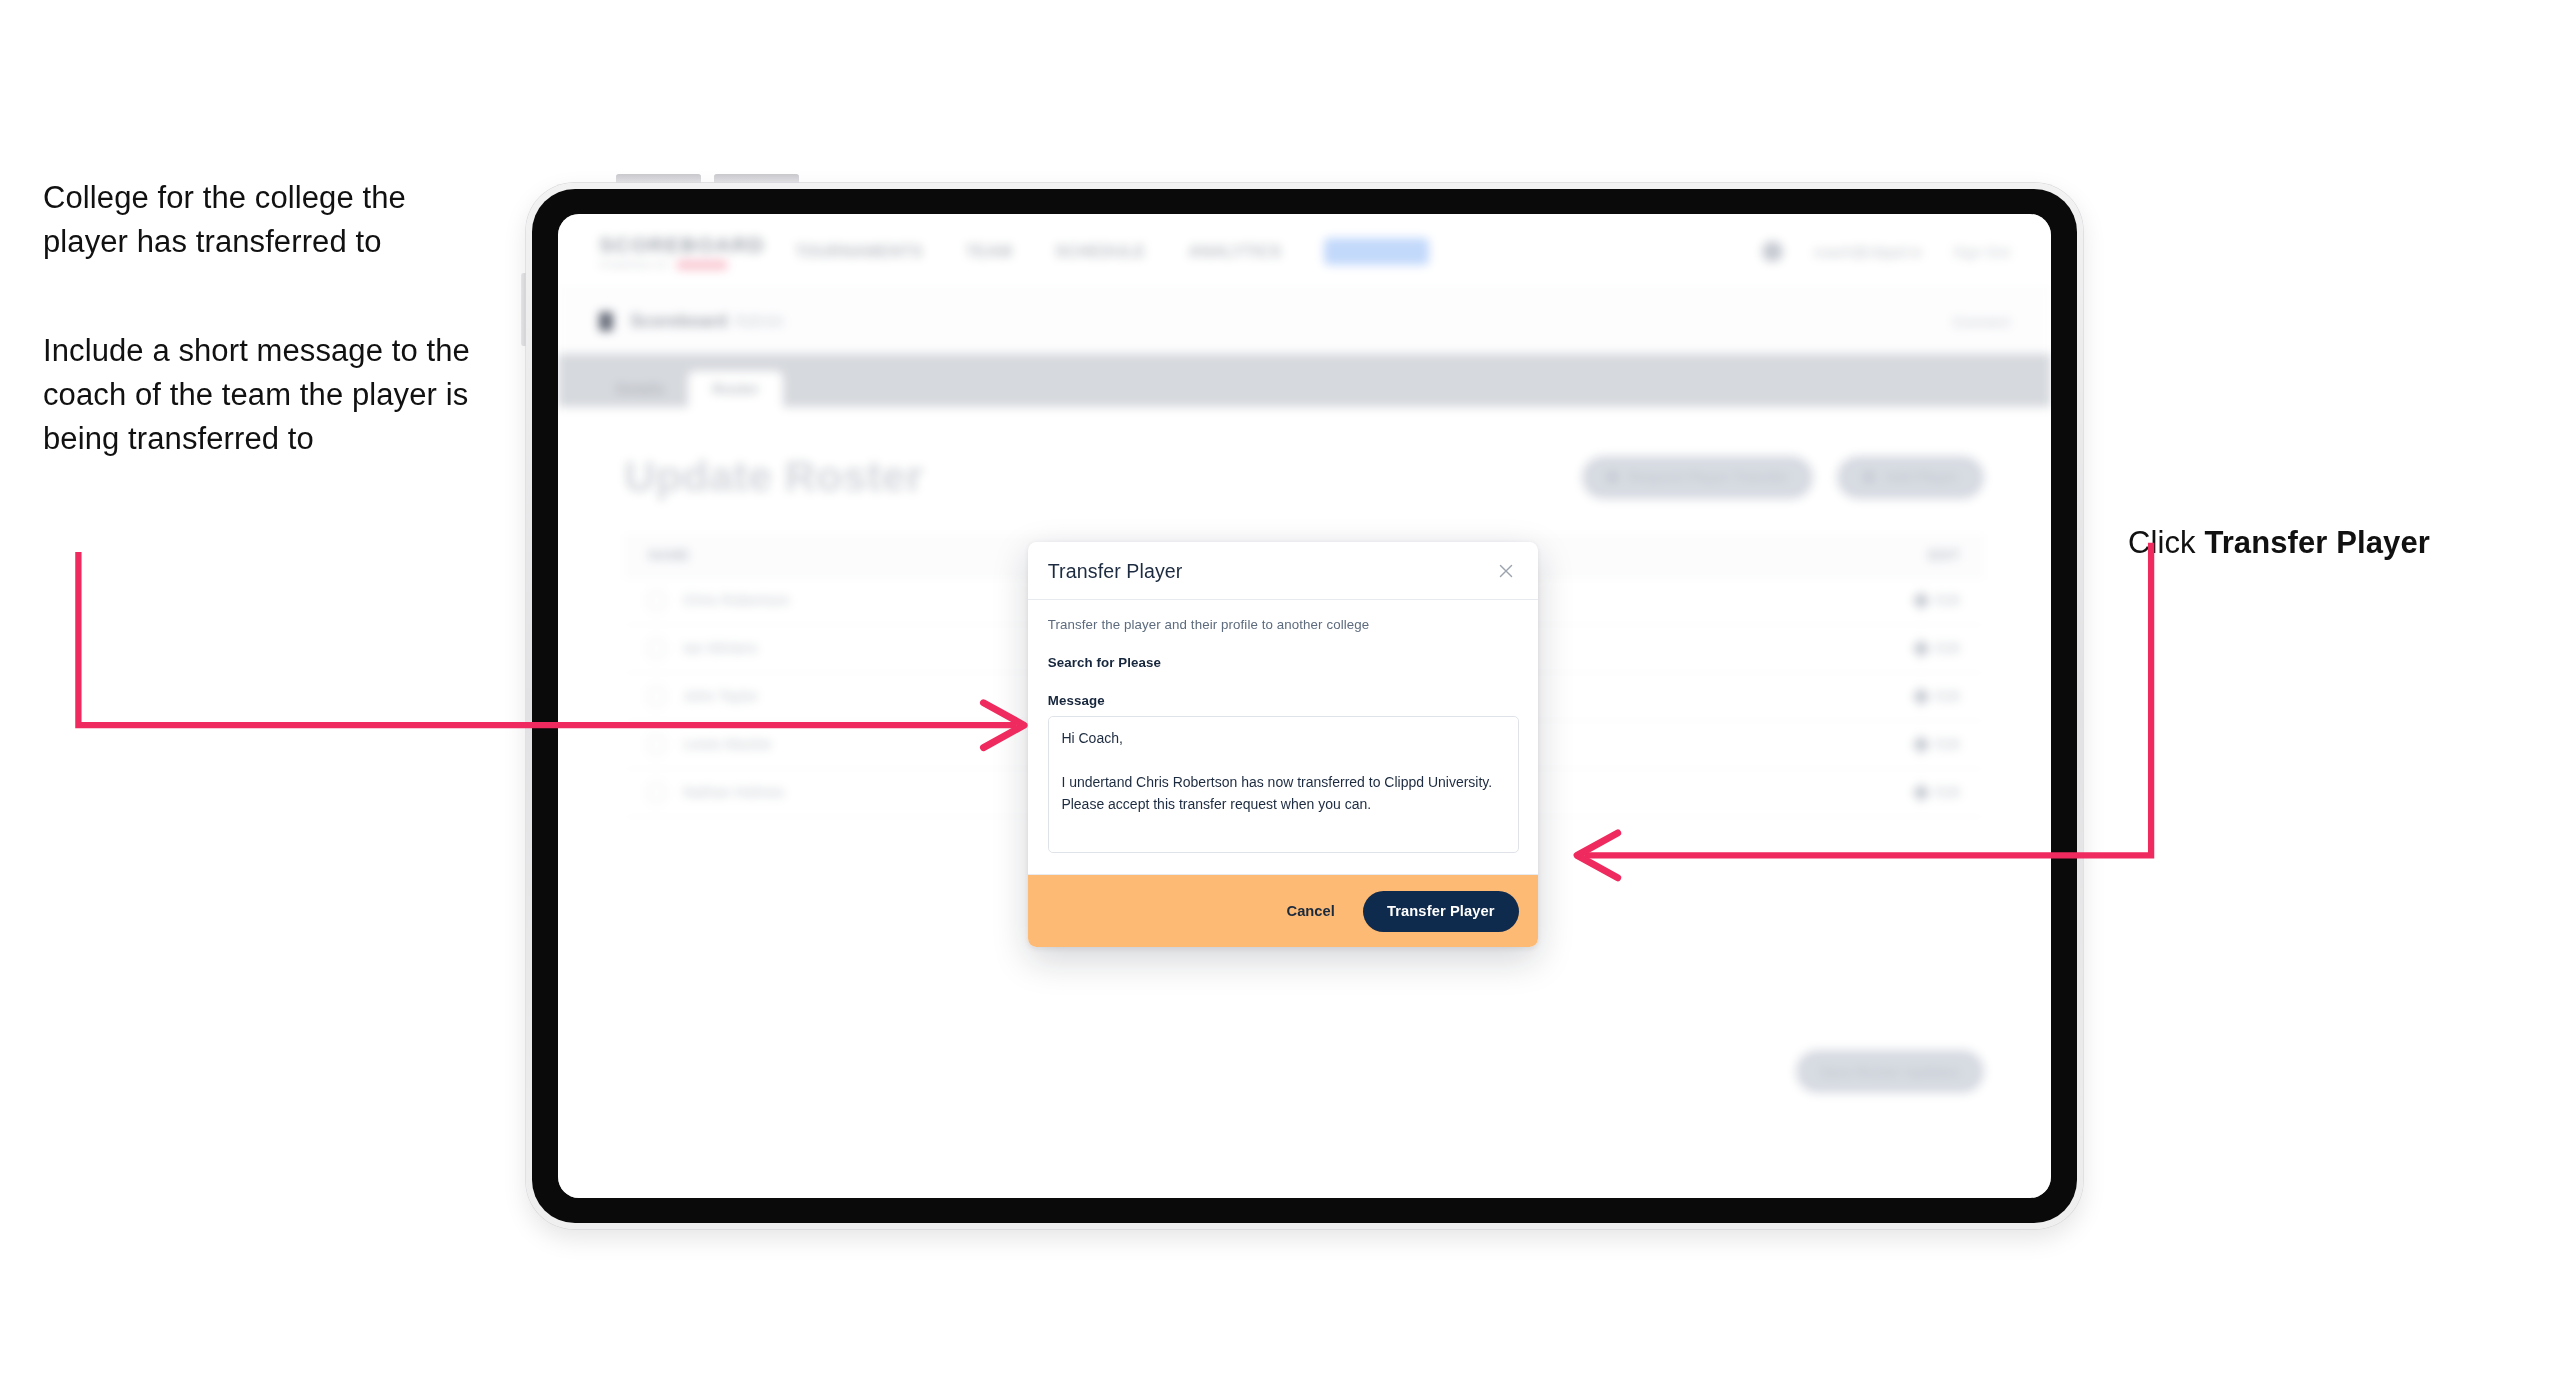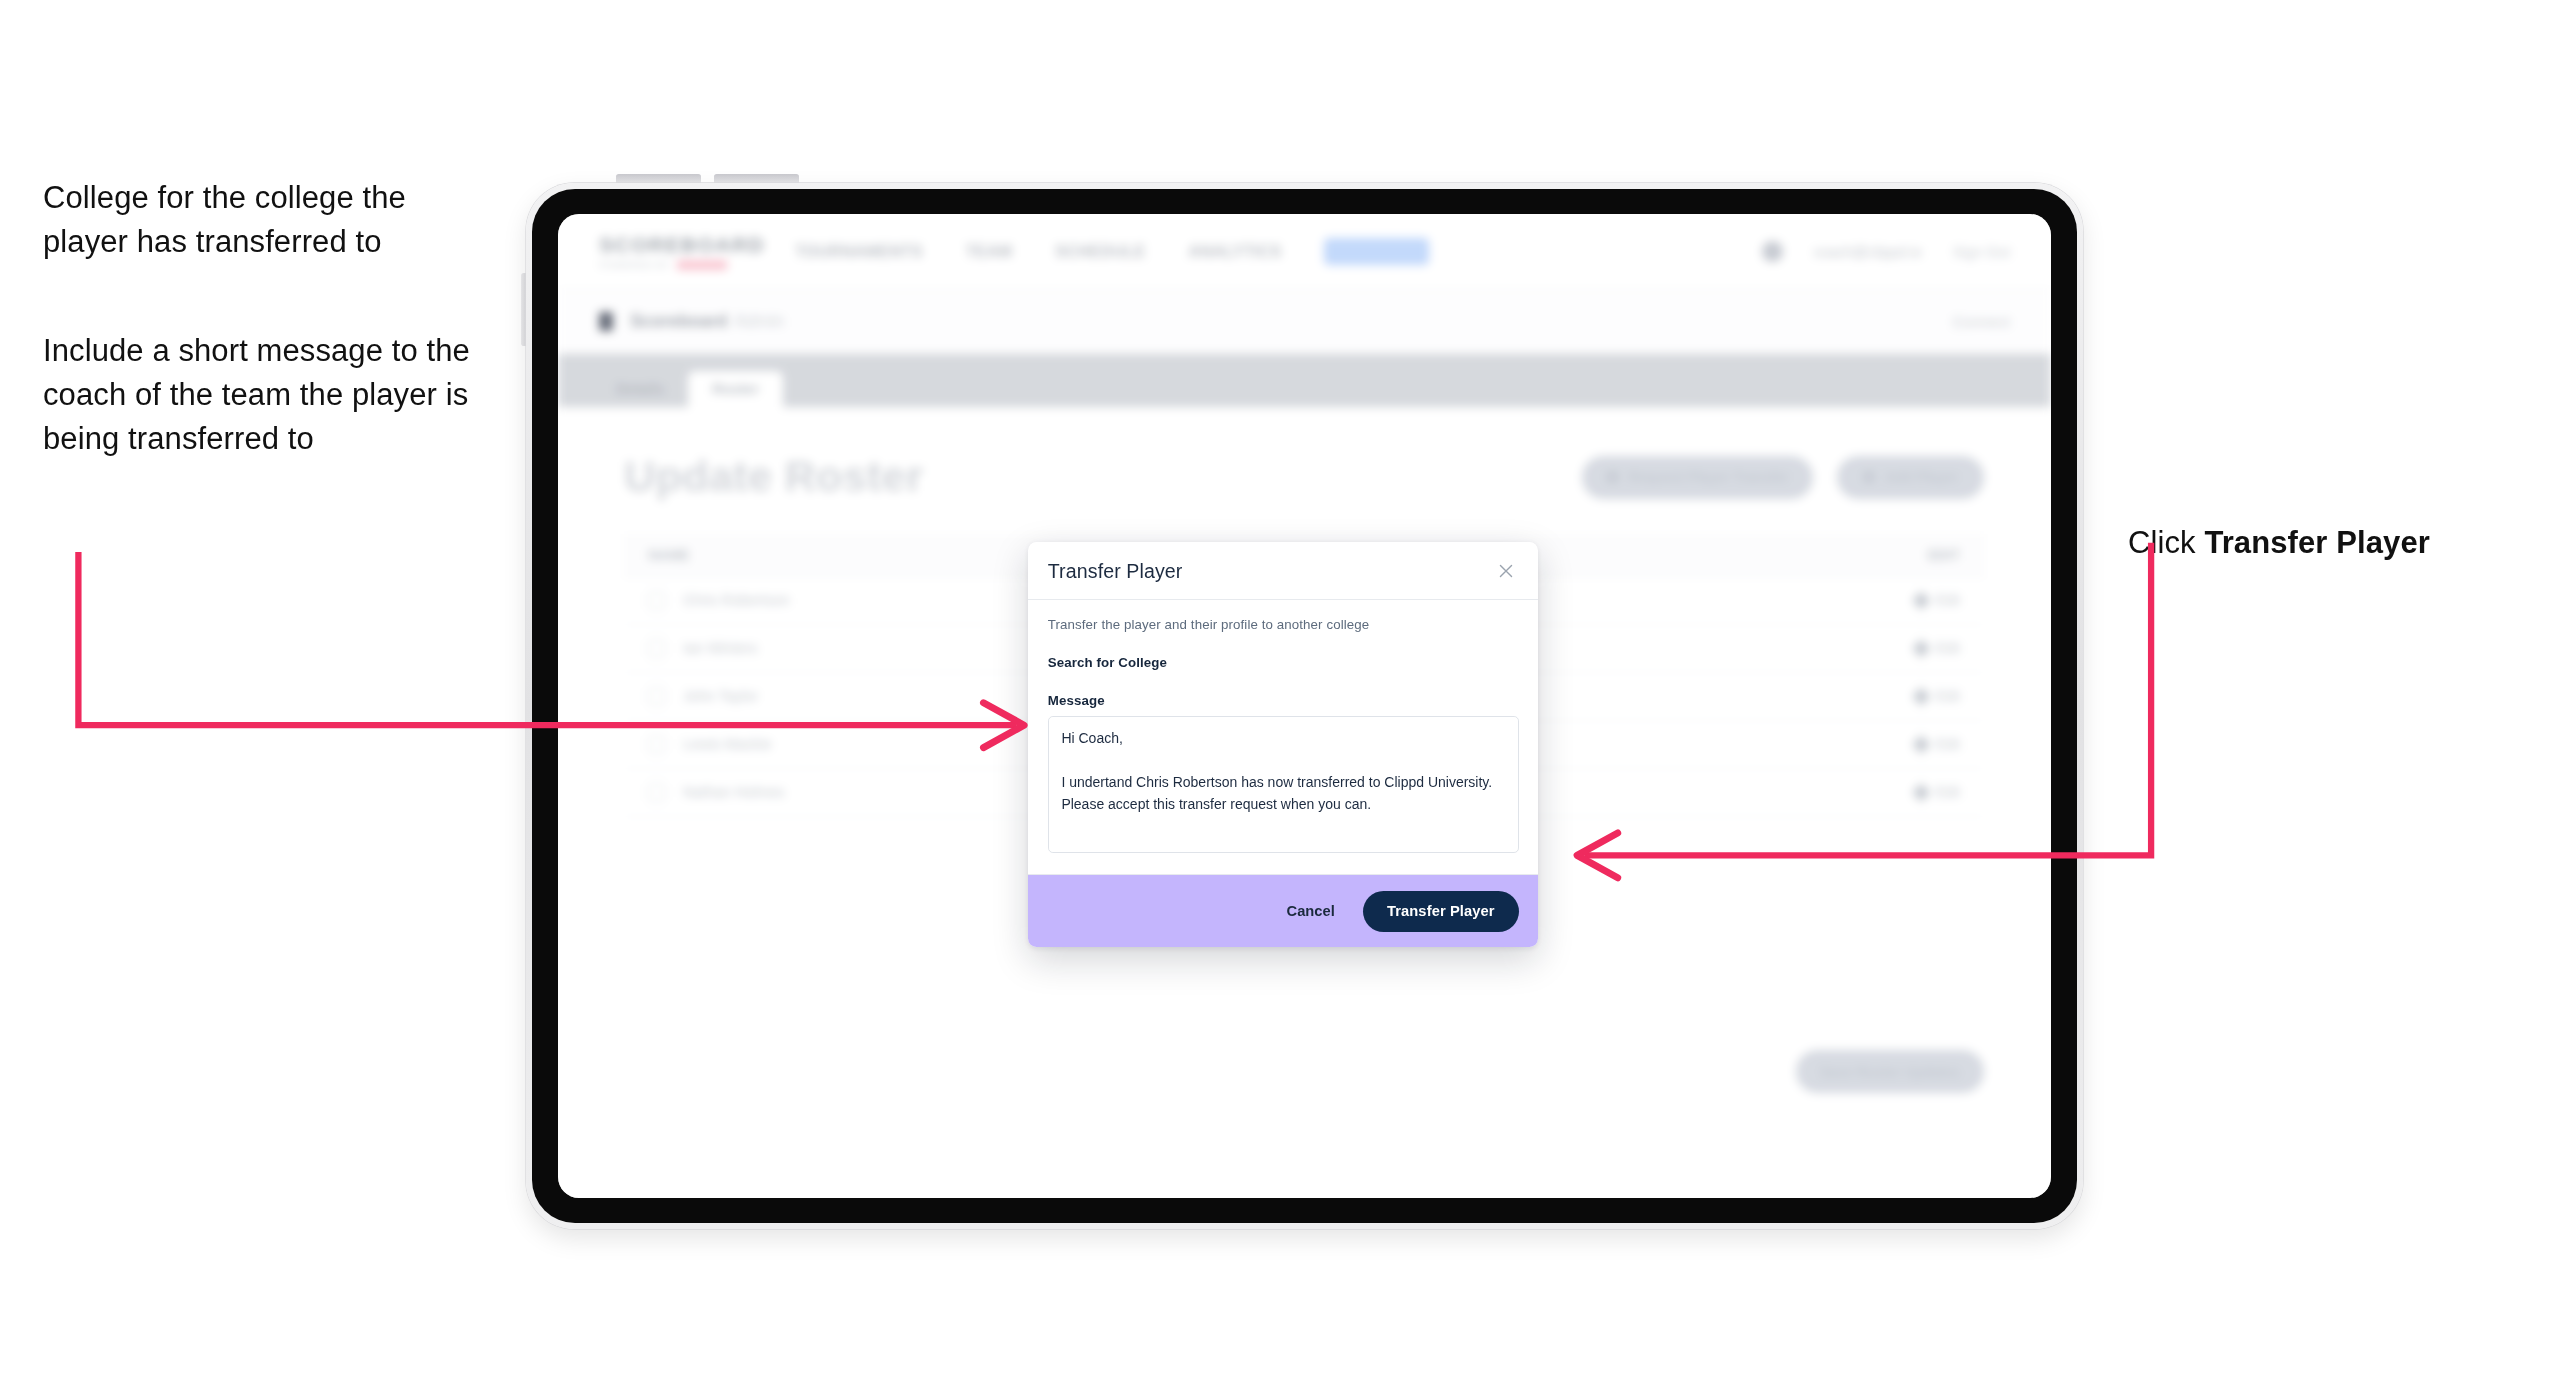--- a/index.html
+++ b/index.html
@@ -183,21 +183,21 @@
   }
   .field-spacer { height:15.4px; }
   #message-textarea {
     width:100%; height:137px; resize:none;
     border:0.7px solid #dfe3e9; border-radius:4.9px;
     padding:9.8px 12.6px; font-size:14px; line-height:1.58; color:#1d2b40;
     font-family:"Liberation Sans", sans-serif; background:#fff; outline:none;
   }
   #modal-footer {
     display:flex; align-items:center; justify-content:flex-end; gap:24px;
-    padding:15.4px 19.6px; border-top:0.7px solid #e7eaee; background:#c4b5fd;
+    padding:15.4px 19.6px; border-top:0.7px solid #e7eaee; background:#fdba74;
   }
   #modal-cancel-btn {
     background:none; border:none; cursor:pointer;
     font-size:14.7px; font-weight:700; color:#1b2a3d;
     font-family:"Liberation Sans", sans-serif; padding:5.6px 4.2px;
   }
   #modal-transfer-btn {
     background:#0e2a4d; color:#ffffff; border:none; cursor:pointer;
     border-radius:22.4px; height:41px; padding:0 24px;
     font-size:14.7px; font-weight:600; letter-spacing:0.1px;
@@ -351,21 +351,21 @@
             <div id="modal-close-btn">
               <svg width="18" height="18" viewBox="0 0 26 26" xmlns="http://www.w3.org/2000/svg" aria-hidden="true">
                 <path d="M5 5 L21 21 M21 5 L5 21" stroke="#9aa3ae" stroke-width="2" stroke-linecap="round"></path>
               </svg>
             </div>
           </div>
 
           <div id="modal-body">
             <div id="modal-subtitle">Transfer the player and their profile to another college</div>
 
-            <label class="field-label">Search for College</label>
+            <label class="field-label">Search for Please</label>
 
             <div class="field-spacer"></div>
 
             <label class="field-label">Message</label>
             <textarea id="message-textarea" placeholder="Write a message" style="">Hi Coach,
 
 I undertand Chris Robertson has now transferred to Clippd University. Please accept this transfer request when you can.</textarea>
           </div>
 
           <div id="modal-footer">

